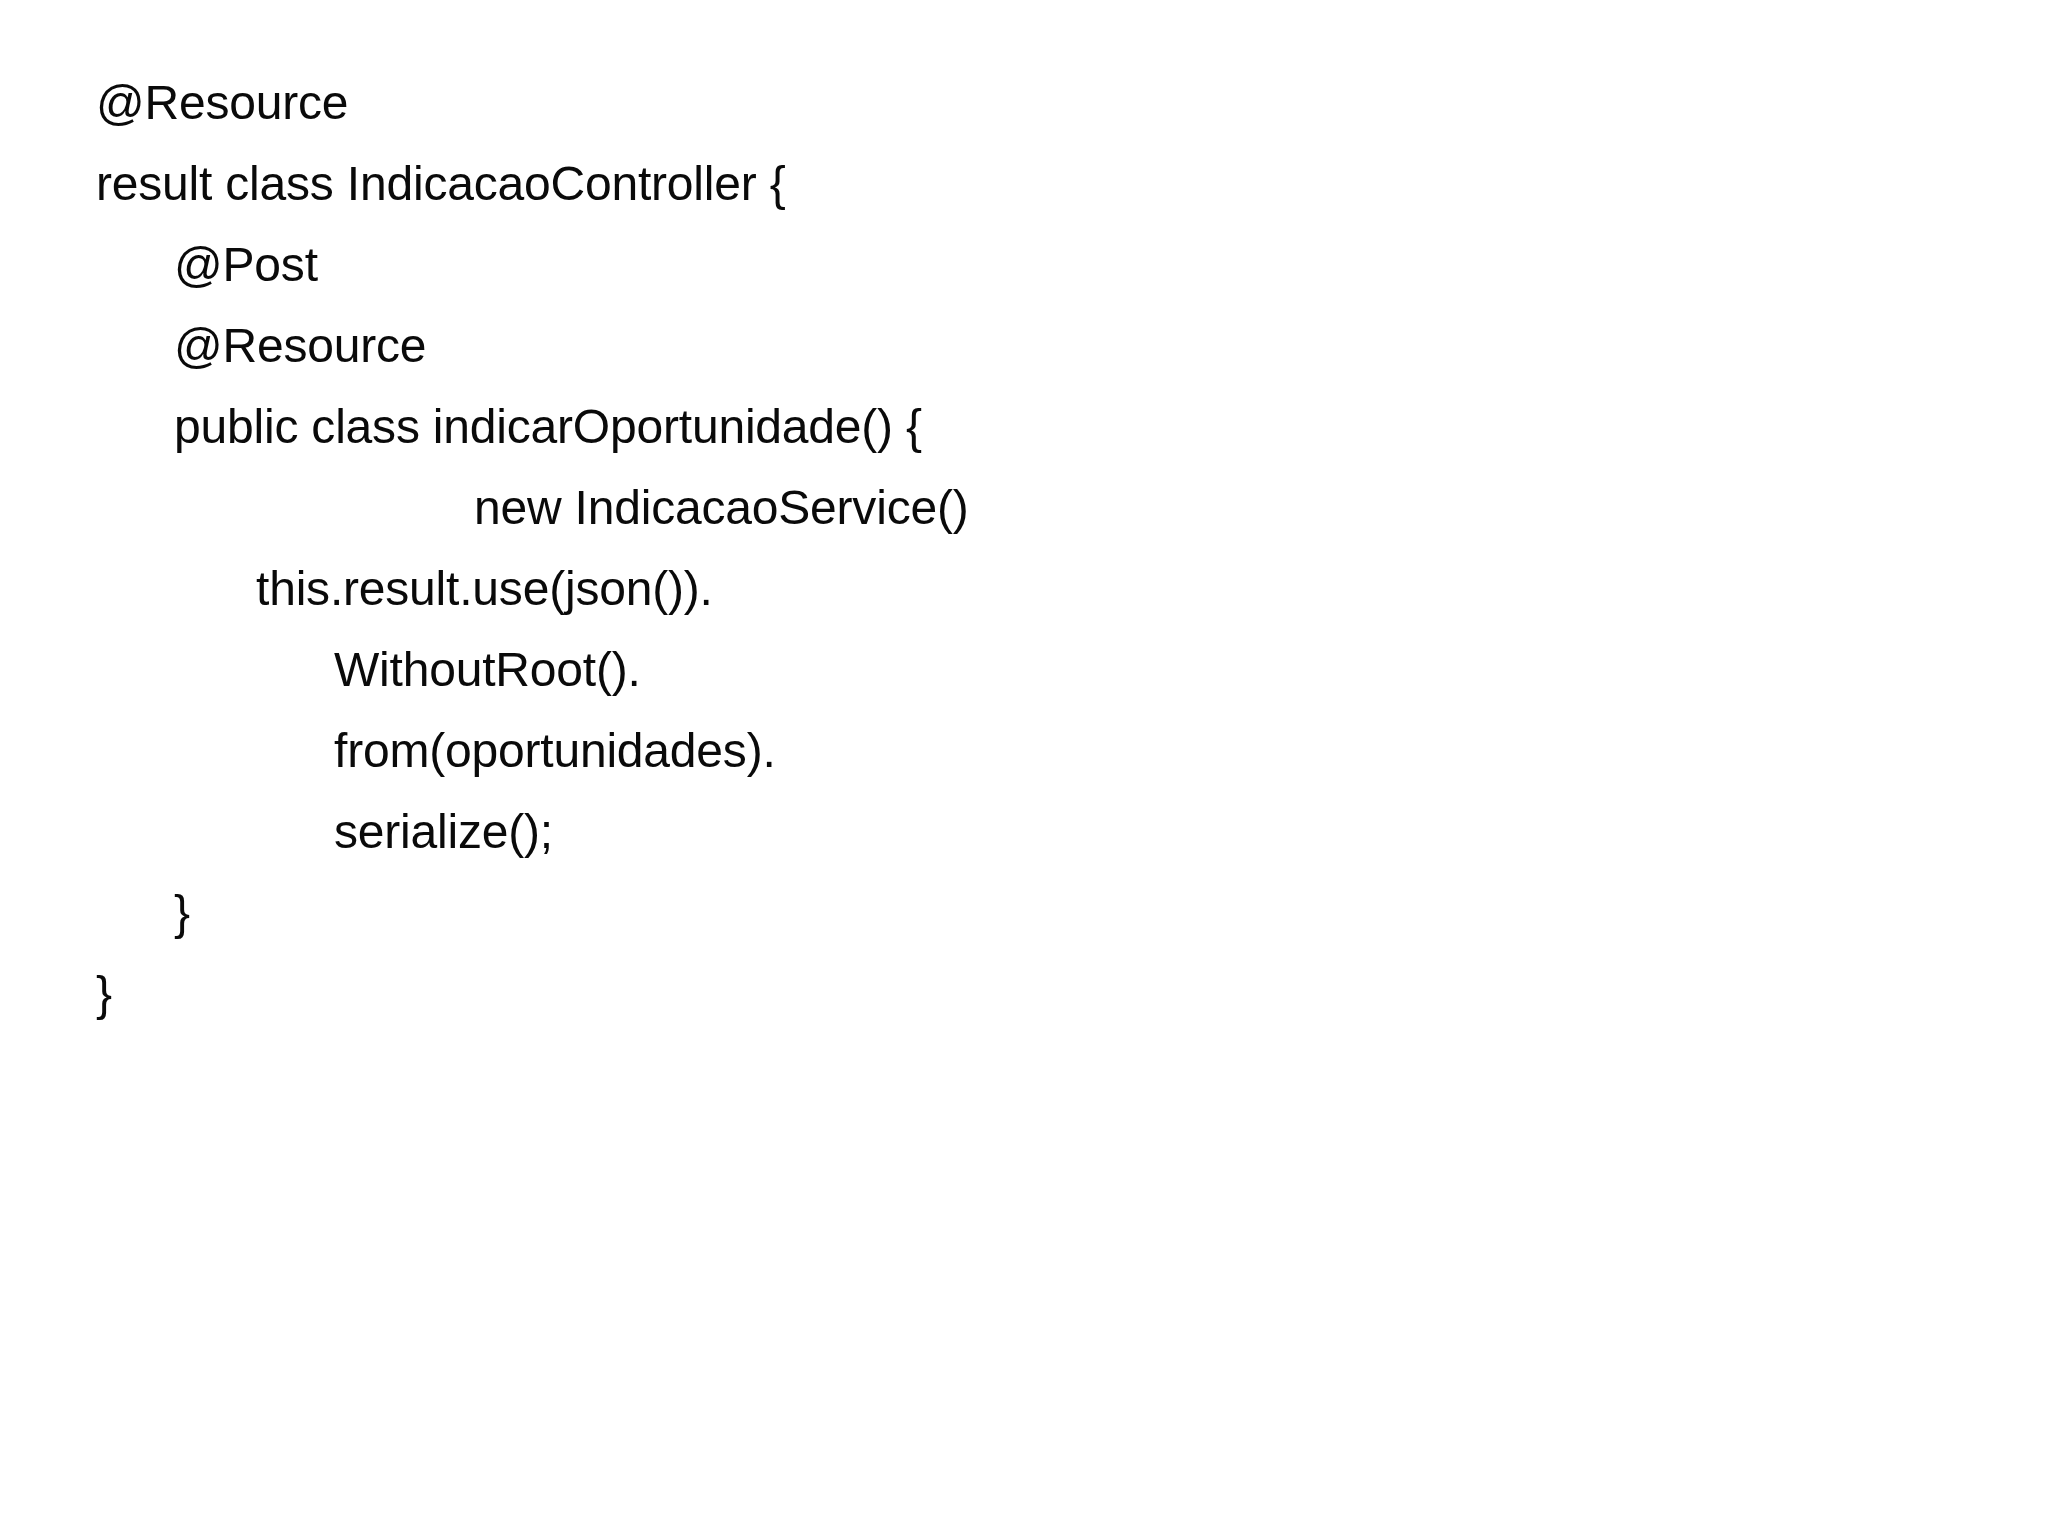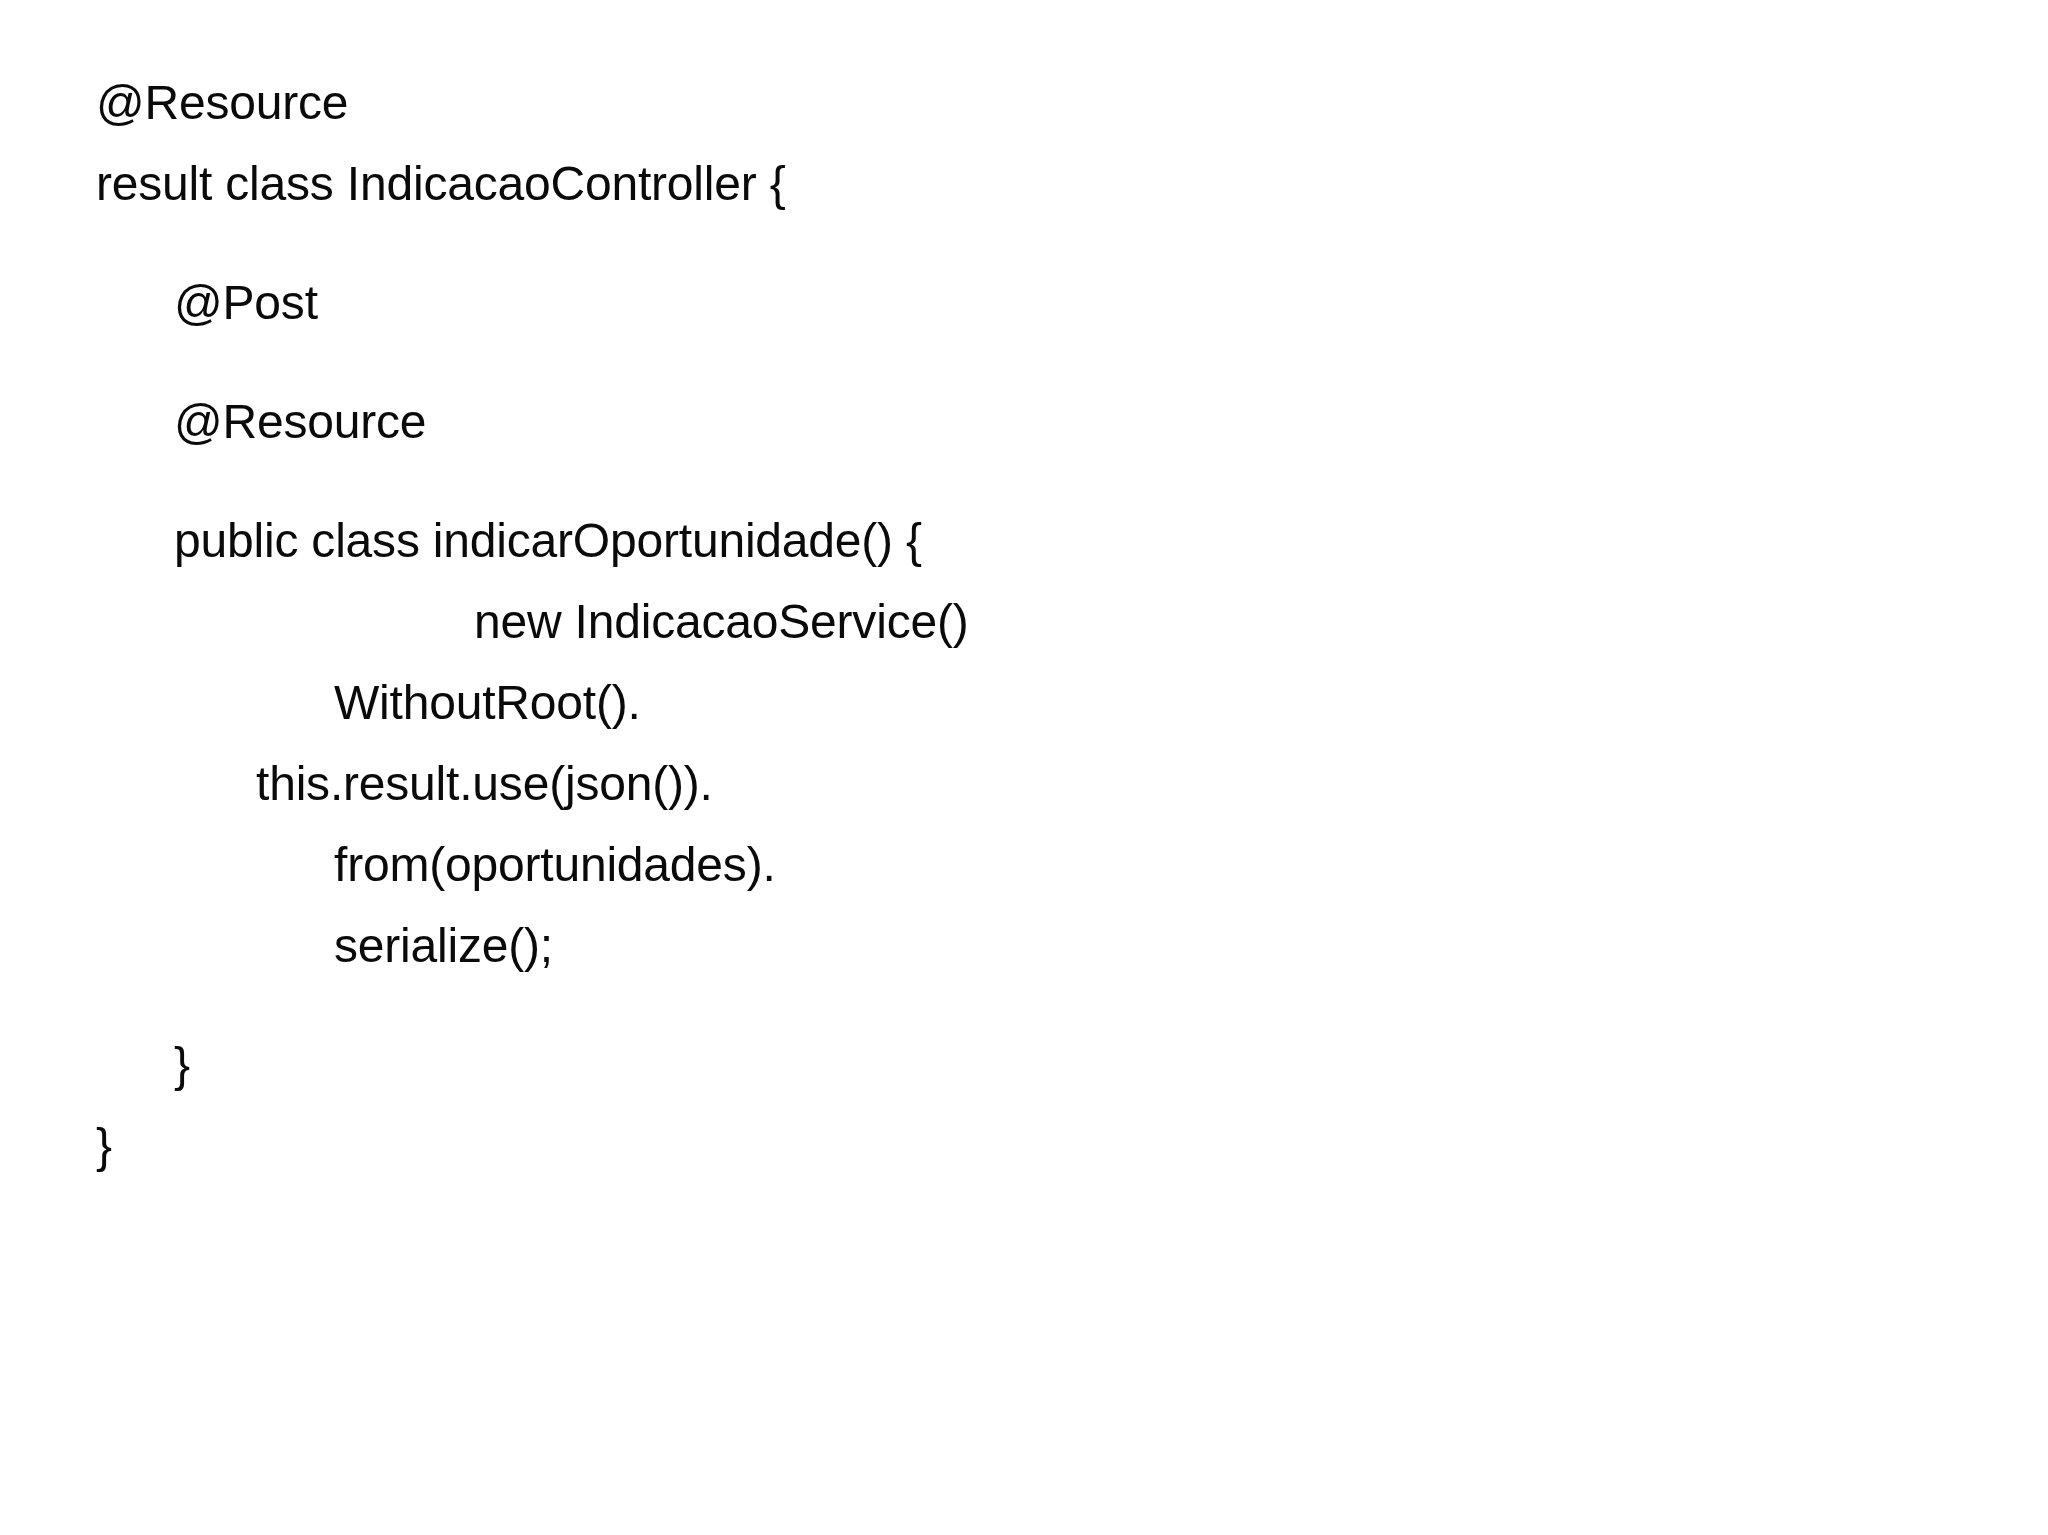--- a/index.html
+++ b/index.html
@@ -26,36 +26,36 @@
     font-size: 48px;
     line-height: 81px;
     color: #0a0a0a;
     white-space: pre;
     font-weight: 400;
     letter-spacing: -0.2px;
     height: 81px;
   }
   
   .ind-0 { padding-left: 0px; }
-  .ind-1 { padding-left: 78px; margin-top: 38px; }
+  .ind-1 { padding-left: 78px; }
   .ind-2 { padding-left: 160px; }
   .ind-2h { padding-left: 238px; }
   .ind-4 { padding-left: 378px; }
 </style>
 </head>
 <body>
 
 <div id="slide" style="--bg: #ffffff;">
   <div id="code-block">
       <div class="code-line ind-0" style="color: rgb(10, 10, 10);">@Resource</div>
       <div class="code-line ind-0" style="color: rgb(10, 10, 10);">result class IndicacaoController {</div>
       <div class="code-line ind-1" style="color: rgb(10, 10, 10);">@Post</div>
       <div class="code-line ind-1" style="color: rgb(10, 10, 10);">@Resource</div>
       <div class="code-line ind-1" style="color: rgb(10, 10, 10);">public class indicarOportunidade() {</div>
       <div class="code-line ind-4" style="color: rgb(10, 10, 10);">new IndicacaoService()</div>
+      <div class="code-line ind-2" style="color: rgb(10, 10, 10);">this.result.use(json()).</div>
       <div class="code-line ind-2h" style="color: rgb(10, 10, 10);">WithoutRoot().</div>
-      <div class="code-line ind-2" style="color: rgb(10, 10, 10);">this.result.use(json()).</div>
       <div class="code-line ind-2h" style="color: rgb(10, 10, 10);">from(oportunidades).</div>
       <div class="code-line ind-2h" style="color: rgb(10, 10, 10);">serialize();</div>
       <div class="code-line ind-1" style="color: rgb(10, 10, 10);">}</div>
       <div class="code-line ind-0" style="color: rgb(10, 10, 10);">}</div>
     </div>
 </div>
 
 </body></html>

